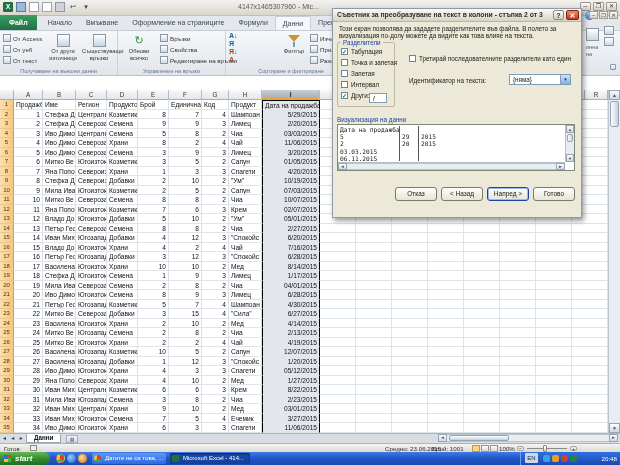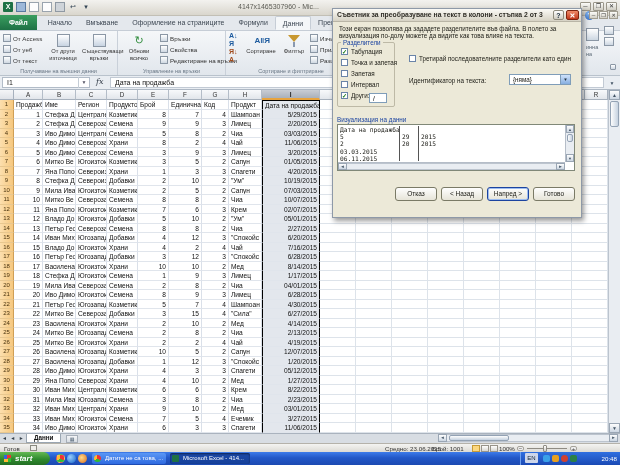--- a/index.html
+++ b/index.html
@@ -236,21 +236,20 @@
         </div>
       <div class="glabel">Управление на връзки</div>
     </div>
     <div class="rgroup" style="left:226px;width:130px;border-right:none">
       <div class="mini" style="left:3px;top:4px">
           <span class="sorticon">А↓<br>Я</span>
         </div>
       <div class="mini" style="left:3px;top:20px">
           <span class="sorticon" style="color:#a04a1c">Я↓<br>А</span>
         </div>
-      <div class="big" style="left:18px"><div class="bico n" style="color:#1c5a9e;font-size:8px;font-weight:bold">А‖Я</div><span>Сортиране</span></div>
       <div class="big" style="left:54px;width:28px"><div class="funnel"></div><div class="funnel2"></div><span>Филтър</span></div>
       <div class="mini" style="left:84px;top:2px">
           <span class="mico"></span>
           <span>Изчисти</span>
         </div>
       <div class="mini" style="left:84px;top:13px">
           <span class="mico"></span>
           <span>Приложи</span>
         </div>
       <div class="mini" style="left:84px;top:24px">
@@ -267,27 +266,20 @@
     <div class="wbtn2">❐</div>
     <div class="wbtn2">✕</div>
   </div>
   <div class="fragicon" style="left:586px;top:28px;width:13px;height:13px"></div>
   <div class="fragicon" style="left:604px;top:26px;width:10px;height:9px"></div>
   <div class="fragicon" style="left:604px;top:37px;width:10px;height:9px"></div>
   <div class="fragtxt" style="left:586px;top:44px">инна</div>
   <div class="fragtxt" style="left:586px;top:51px">на</div>
   <div class="fragicon" style="left:610px;top:64px;width:6px;height:6px;border-radius:1px"></div>
 
-  <div class="fbar">
-    <div class="namebox">I1</div>
-    <div class="nb-arrow">▼</div>
-    <div class="fx">fx</div>
-    <div class="fval">Дата на продажба</div>
-    <div class="fexp">▼</div>
-  </div>
 
   <div class="sheet-h"></div>
   <div class="sheet-v"></div>
   <div class="hdr-sliver"></div>
   <div class="rhead">R</div>
 
   <div class="grid">
     <div class="chrow" id="chrow">
       <div class="corner"></div>
     <div class="ch" style="width: 29px;">A</div>

